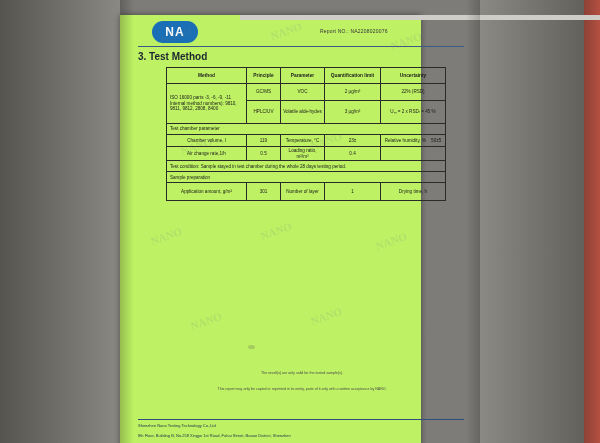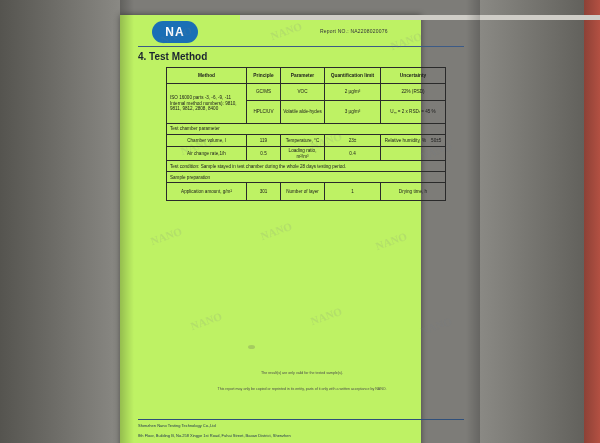--- a/index.html
+++ b/index.html
@@ -183,21 +183,21 @@
   <div class="edge-left"></div>
   <div class="edge-right"></div>
   <div class="edge-red"></div>
 
   <div class="page">
     <div class="top-strip"></div>
 
     <div class="logo">NA</div>
     <div class="report-no">Report NO.: NA2208020076</div>
     <div class="hr-top"></div>
-    <div class="section-title">4. Test Method</div>
+    <div class="section-title">3. Test Method</div>
 
     <div class="wm" style="left:40px; top:14px;">NANO</div>
     <div class="wm" style="left:150px; top:10px;">NANO</div>
     <div class="wm" style="left:270px; top:20px;">NANO</div>
     <div class="wm" style="left:60px; top:125px;">NANO</div>
     <div class="wm" style="left:190px; top:120px;">NANO</div>
     <div class="wm" style="left:300px; top:130px;">NANO</div>
     <div class="wm" style="left:30px; top:215px;">NANO</div>
     <div class="wm" style="left:140px; top:210px;">NANO</div>
     <div class="wm" style="left:255px; top:220px;">NANO</div>

